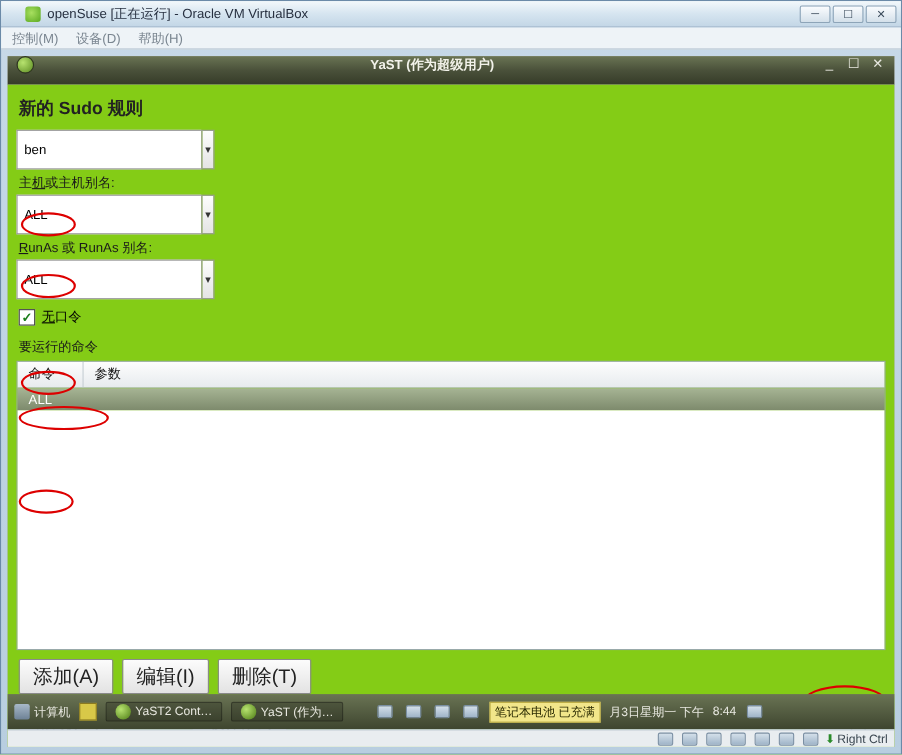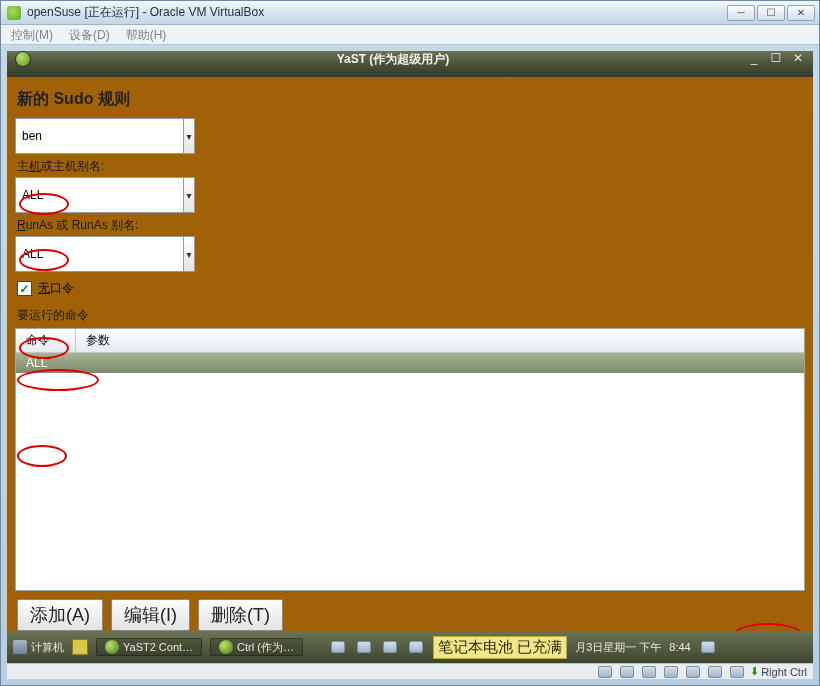--- a/index.html
+++ b/index.html
@@ -18,21 +18,21 @@
     background: linear-gradient(to bottom, #c7d9e8 0%, #b8cee0 100%);
     border: 1px solid #6b8aa8;
     position: relative;
   }
   .vm-titlebar {
     display: flex;
     align-items: center;
     height: 24px;
     background: linear-gradient(to bottom, #f3f8fb 0%, #d6e5f0 50%, #c3d6e6 100%);
     border-bottom: 1px solid #9fb4c8;
-    padding-left: 6px;
+    padding-left: 22px;
   }
   .vm-titlebar .icon-green { 
     width:14px; height:14px; border-radius:3px; 
     background: radial-gradient(circle at 40% 40%, #a8e060 0%, #5aa820 100%);
     margin-right:6px;
   }
   .vm-title { color:#273040; }
   .vm-winbtns { margin-left:auto; display:flex; gap:2px; margin-right:4px; }
   .vm-winbtns div {
     width:28px; height:16px; border:1px solid #8da4b8;
@@ -67,21 +67,21 @@
   .yast-titlebar .round-ico {
     width:16px; height:16px; border-radius:50%;
     background: radial-gradient(circle at 35% 35%, #b7e36f 0%, #5a8a20 100%);
     margin-right:8px;
     border:1px solid #2e3520;
   }
   .yast-title-text { flex:1; text-align:center; }
   .yast-wbtns { display:flex; gap:8px; color:#e8e8e0; font-weight:normal; }
   .yast-wbtns span { width:14px; text-align:center; }
   
-  .content { flex:1; background:#a16207; padding:8px 8px 4px 8px; display:flex; flex-direction:column; }
+  .content { flex:1; background:#84cc16; padding:8px 8px 4px 8px; display:flex; flex-direction:column; }
   .page-title { font-size:16px; font-weight:bold; color:#222; margin:4px 0 8px 2px; }
   .field-label { color:#1a1a1a; margin:4px 0 2px 2px; }
   .underline { text-decoration: underline; }
   .combo {
     display:flex; width:180px; height:36px;
   }
   .combo input {
     flex:1; border:1px solid #999; border-right:none;
     background:#fff; padding:2px 6px; font-size:12px;
     outline:none;
@@ -126,21 +126,21 @@
     display:flex; align-items:center; gap:4px;
     background:rgba(0,0,0,0.18); border:1px solid rgba(0,0,0,0.3);
     padding:1px 8px; border-radius:2px; height:18px;
   }
   .gnome-bar .green-dot {
     width:14px; height:14px; border-radius:50%;
     background:radial-gradient(circle at 35% 35%, #b7e36f, #4c7a14);
   }
   .yellow-note {
     background:#f2e68a; border:1px solid #b8a840; color:#2a2a00;
-    padding:1px 4px; font-size:15px;
+    padding:1px 4px; font-size:11px;
   }
   .vb-status {
     position:absolute; left:6px; right:6px; bottom:6px; height:16px;
     background:#e9edf0; display:flex; align-items:center; justify-content:flex-end;
     gap:4px; padding:0 6px; font-size:11px; color:#3a4650;
     border-top:1px solid #b6c2cc;
   }
   .tiny-ico {
     width:14px; height:12px; display:inline-block; margin:0 2px;
     background:linear-gradient(to bottom,#d4e0ea,#9fb4c8);
@@ -250,21 +250,21 @@
       <span style="width:14px;height:14px;background:linear-gradient(#a8b8c8,#6e8296);border-radius:2px;display:inline-block;"></span>
       <span>计算机</span>
     </span>
     <span style="width:16px;height:16px;background:#d8c848;border:1px solid #8a7a20;display:inline-block;"></span>
     <div class="task-btn">
       <span class="green-dot"></span>
         <span>YaST2 Cont…</span>
     </div>
     <div class="task-btn">
       <span class="green-dot"></span>
-        <span>Ctrl (作为…</span>
+        <span>YaST (作为…</span>
     </div>
     <span style="flex:0.1;"></span>
     <span class="tiny-ico"></span>
     <span class="tiny-ico"></span>
     <span class="tiny-ico"></span>
     <span class="tiny-ico"></span>
     <span class="yellow-note">笔记本电池 已充满</span>
     <span>月3日星期一 下午</span>
     <span>8:44</span>
     <span class="tiny-ico"></span>

